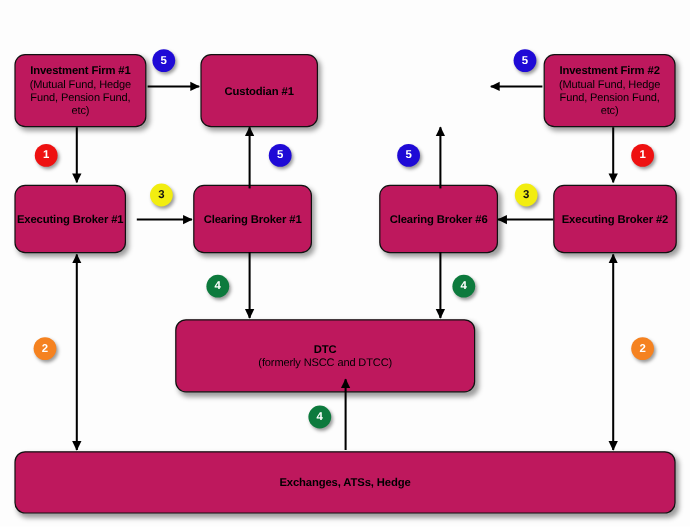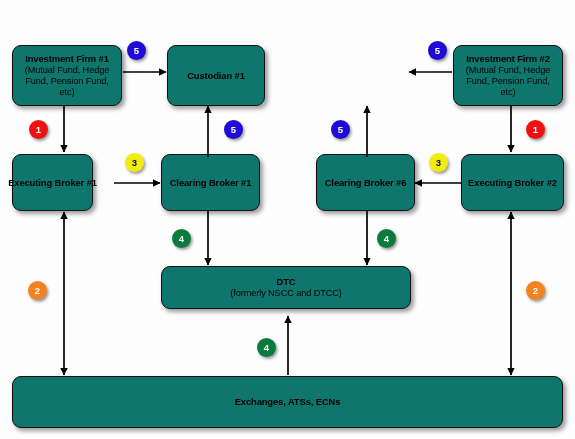--- a/index.html
+++ b/index.html
@@ -13,21 +13,21 @@
     height: 439px;
     background: #fdfdfd;
     overflow: hidden;
     font-family: "Liberation Sans", sans-serif;
   }
 
   
   .node {
     position: absolute;
     box-sizing: border-box;
-    background: #0f766e;
+    background: #be185d;
     border: 1.6px solid #111111;
     border-radius: 9px;
     box-shadow: 2.5px 3px 4px rgba(0,0,0,0.38);
     display: flex;
     flex-direction: column;
     align-items: center;
     justify-content: center;
     text-align: center;
     color: #000000;
     line-height: 1.18;
@@ -122,43 +122,43 @@
   <div class="node single" style="left:167px; top:45px; width:98px; height:61px;">
     <div class="title">Custodian #1</div>
   </div>
 
 
   <div class="node" style="left:453px; top:45px; width:110px; height:61px;align-items:center;">
     <div class="title">Investment Firm #2</div>
     <div class="sub">(Mutual Fund, Hedge Fund, Pension Fund, etc)</div>
   </div>
 
-  <div class="node single" style="left:12px; top:154px; width:81px; height:57px;">
+  <div class="node single" style="left:12px; top:154px; width:93px; height:57px;">
     <div class="title">Executing Broker #1</div>
   </div>
 
   <div class="node single" style="left:161px; top:154px; width:99px; height:57px;">
     <div class="title">Clearing Broker #1</div>
   </div>
 
   <div class="node single" style="left:316px; top:154px; width:99px; height:57px;">
     <div class="title">Clearing Broker #6</div>
   </div>
 
   <div class="node single" style="left:461px; top:154px; width:103px; height:57px;">
     <div class="title">Executing Broker #2</div>
   </div>
 
-  <div class="node" style="left:161px; top:266px; width:250px; height:43px;">
+  <div class="node" style="left:146px; top:266px; width:250px; height:61px;">
     <div class="title">DTC</div>
     <div class="sub">(formerly NSCC and DTCC)</div>
   </div>
 
   <div class="node single" style="left:12px; top:376px; width:551px; height:52px;">
-    <div class="title">Exchanges, ATSs, ECNs</div>
+    <div class="title">Exchanges, ATSs, Hedge</div>
   </div>
 
   <div class="badge" style="left:127px; top:41px; background:#1f0ad6;">
     <span>5</span>
   </div>
 
   <div class="badge" style="left:428px; top:41px; background:#1f0ad6;">
     <span>5</span>
   </div>
 

